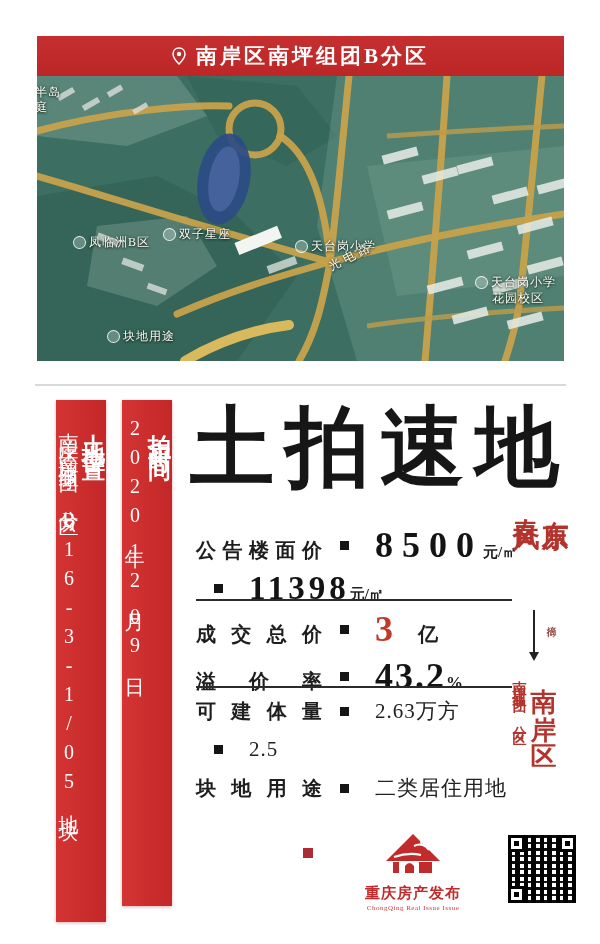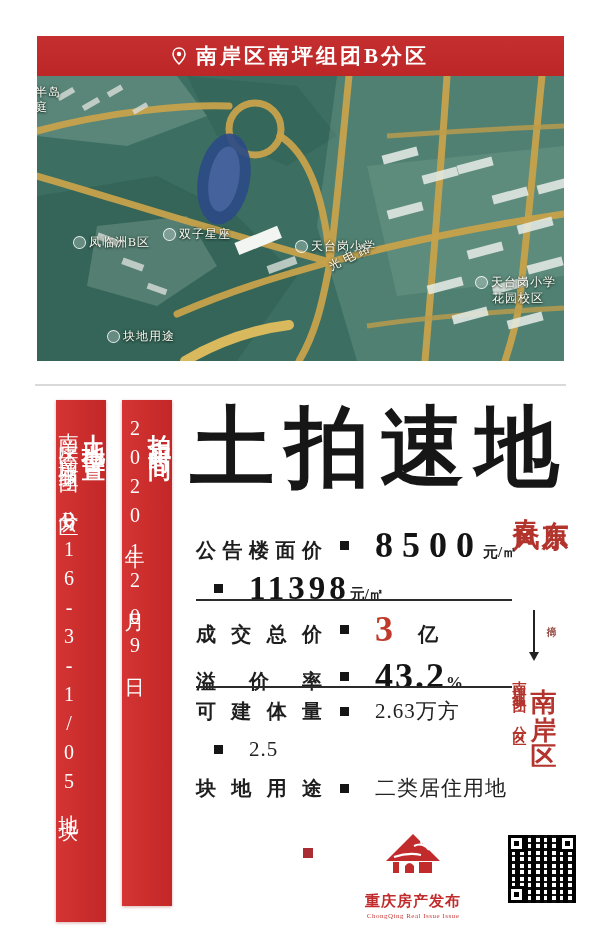--- a/index.html
+++ b/index.html
@@ -82,21 +82,21 @@
     background:
       repeating-linear-gradient(0deg, rgba(0,0,0,.95) 0 3px, transparent 3px 7px, rgba(0,0,0,.9) 7px 9px, transparent 9px 13px),
       repeating-linear-gradient(90deg, #000 0 4px, #fff 4px 7px, #000 7px 12px, #fff 12px 16px);
   }
   .finder { position:absolute; width:17px; height:17px; background:#fff; border:3px solid #000; }
   .finder::after { content:""; position:absolute; left:3px; top:3px; width:5px; height:5px; background:#000; }
   .f1 { left:0; top:0; } .f2 { right:0; top:0; } .f3 { left:0; bottom:0; }
 
   
   .brand { position:absolute; left:348px; top:833px; width:130px; text-align:center; }
-  .brand-text { color:#c22b2b; font-size:15px; font-weight:700; letter-spacing:1px; margin-top:11px; }
+  .brand-text { color:#c22b2b; font-size:15px; font-weight:700; letter-spacing:1px; margin-top:3px; }
   .brand-sub { color:#c84040; font-size:7px; letter-spacing:.5px; margin-top:1px; }
   .red-dot { position:absolute; left:303px; top:848px; width:10px; height:10px; background:#ab2d34; }
 </style>
 </head>
 <body>
 
 <div class="page">
 
   <div class="map-wrap">
     <div class="map-header">

